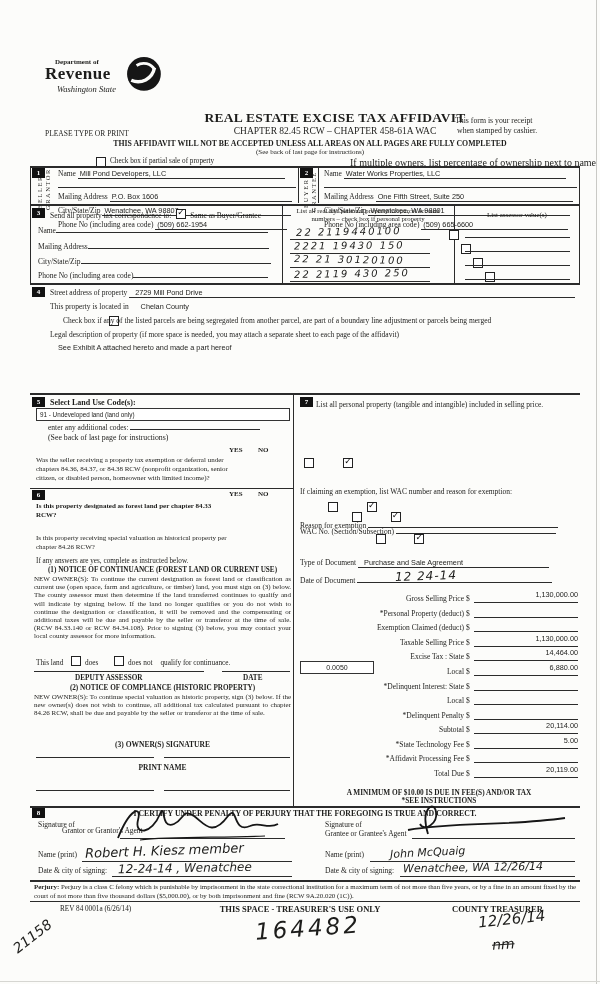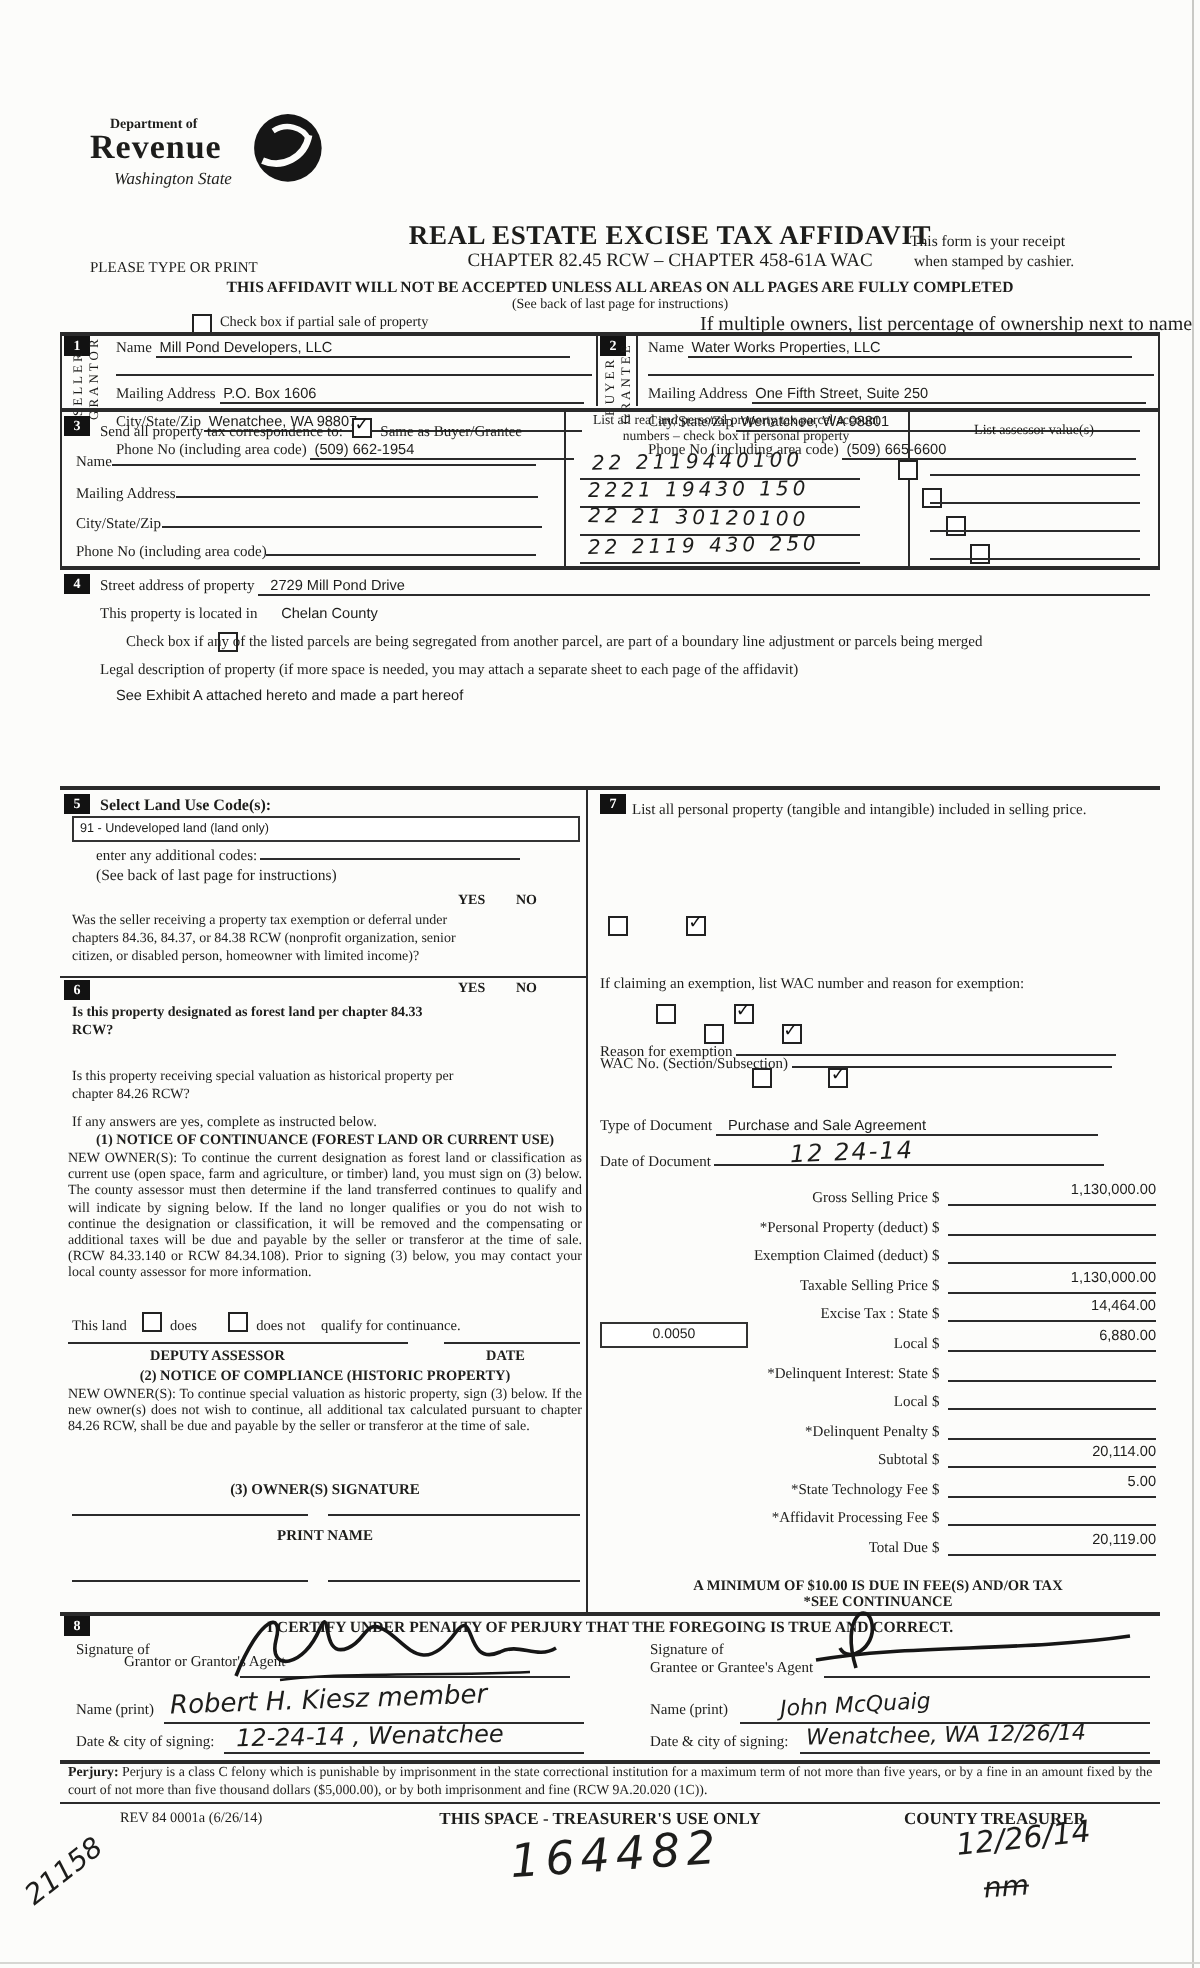--- a/index.html
+++ b/index.html
@@ -314,21 +314,21 @@
       <span class="mdollar">$</span>
       <span class="mline"><span class="mval"></span></span>
     </div>
   <div class="abs money-row" style="top:765px;">
       <span class="mlabel">Total Due</span>
       <span class="mdollar">$</span>
       <span class="mline"><span class="mval">20,119.00</span></span>
     </div>
 
   <div class="abs b c" style="left:300px;top:788px;width:278px;font-size:7.3px;">A MINIMUM OF $10.00 IS DUE IN FEE(S) AND/OR TAX</div>
-  <div class="abs b c" style="left:300px;top:796px;width:278px;font-size:7.3px;">*SEE CONTINUANCE</div>
+  <div class="abs b c" style="left:300px;top:796px;width:278px;font-size:7.3px;">*SEE INSTRUCTIONS</div>
 
   
   <div class="hr" style="left:30px;top:806px;width:550px;height:2px;"></div>
   <div class="badge" style="left:32px;top:808px;">8</div>
   <div class="abs b c" style="left:80px;top:809px;width:450px;font-size:7.8px;">I CERTIFY UNDER PENALTY OF PERJURY THAT THE FOREGOING IS TRUE AND CORRECT.</div>
 
   <div class="abs" style="left:38px;top:820px;font-size:7.5px;">Signature of</div>
   <div class="abs" style="left:38px;top:826px;font-size:7.5px;margin-left:24px;">Grantor or Grantor's Agent</div>
   <div class="hr" style="left:120px;top:838px;width:165px;"></div>
   <svg class="abs" style="left:100px;top:800px;" width="190" height="45" viewBox="0 0 190 45">

